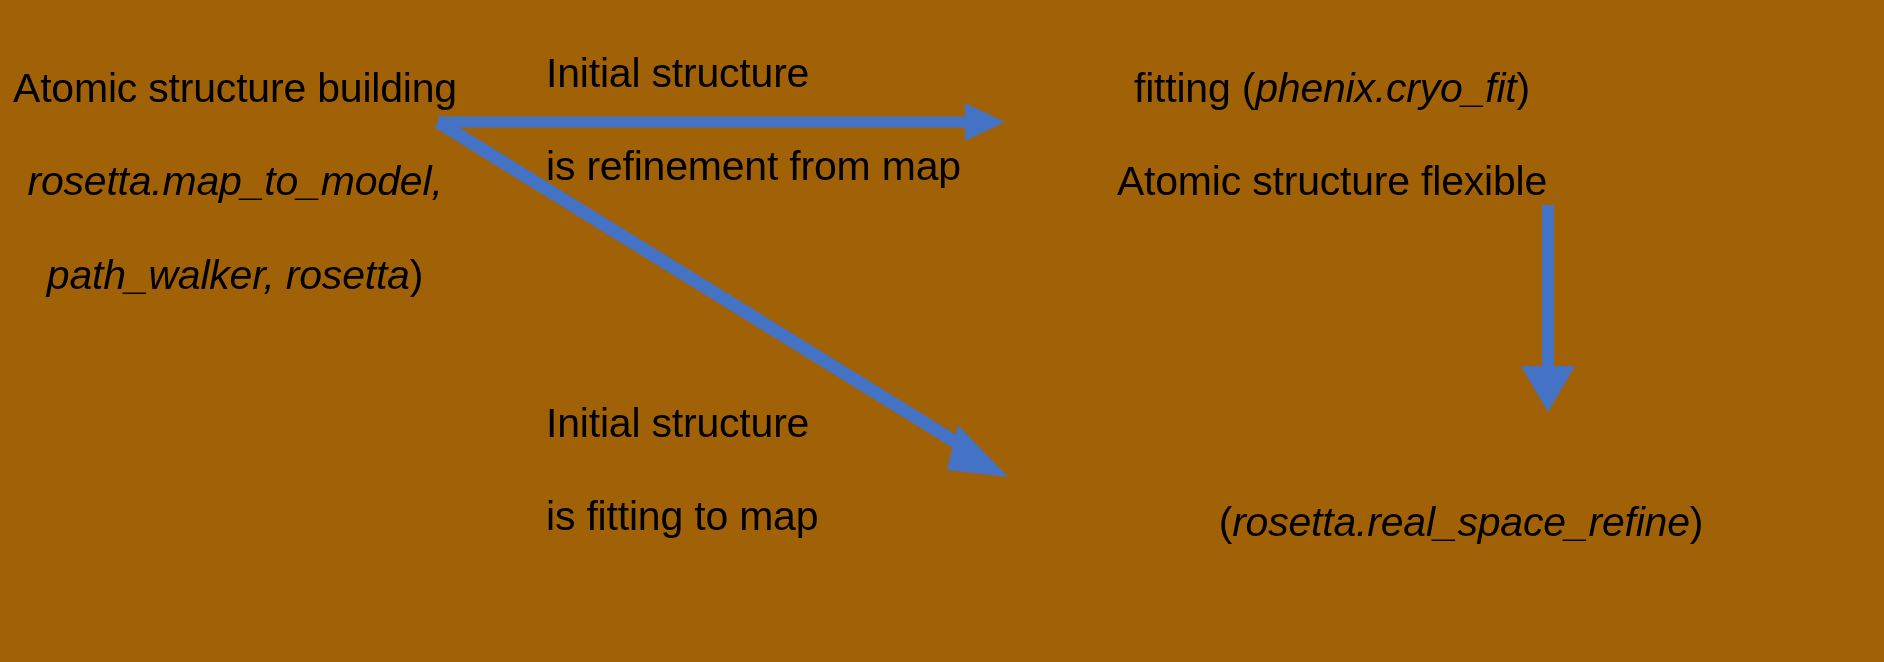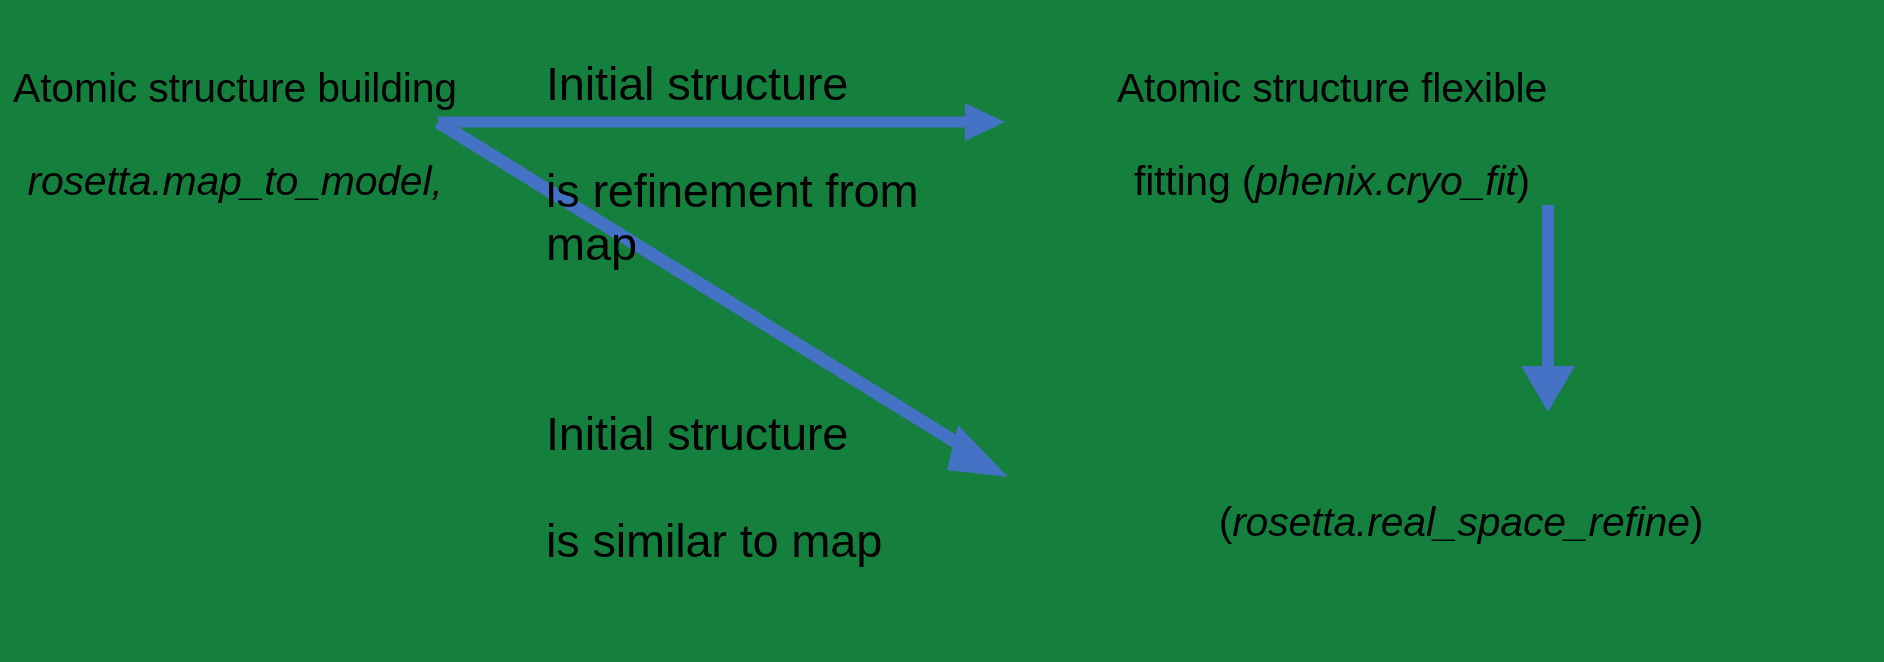--- a/index.html
+++ b/index.html
@@ -21,21 +21,21 @@
     position: absolute;
     line-height: 1.14;
     white-space: pre-line;
     letter-spacing: -0.2px;
   }
   .node {
     font-size: 41px;
     text-align: center;
   }
   .edge-label {
-    font-size: 47px;
+    font-size: 41px;
     text-align: left;
   }
   .italic { font-style: italic; }
 
   
   #node-building {
     left: 0px;
     top: 18px;
     width: 470px;
   }
@@ -71,21 +71,21 @@
     top: 0;
     width: 1884px;
     height: 662px;
     pointer-events: none;
   }
   .txt-line { display: block; }
 </style>
 </head>
 <body>
 
-<div id="canvas" style="background: #15803d; color: rgb(0, 0, 0);">
+<div id="canvas" style="background: #a16207; color: rgb(0, 0, 0);">
 
   <svg id="arrow-layer" viewBox="0 0 1884 662" width="1884" height="662" xmlns="http://www.w3.org/2000/svg">
 
     <g>
       <line x1="438" y1="122" x2="965" y2="122" stroke="#4472C4" stroke-width="11"></line>
       <polygon points="965,103 1005,122 965,141" fill="#4472C4"></polygon>
     </g>
 
     <g>
       <line x1="438" y1="122" x2="967" y2="449" stroke="#4472C4" stroke-width="13"></line>
@@ -94,34 +94,35 @@
 
     <g>
       <line x1="1548" y1="205" x2="1548" y2="368" stroke="#4472C4" stroke-width="12"></line>
       <polygon points="1521,366 1575,366 1548,412" fill="#4472C4"></polygon>
     </g>
   </svg>
 
   <div class="node" id="node-building">
     <span class="txt-line">Atomic structure building</span>
     <span class="txt-line italic">rosetta.map_to_model,</span>
+    <span class="txt-line"><span class="italic">path_walker, rosetta</span><span>)</span></span>
   </div>
 
   <div class="edge-label" id="label-different">
     <span class="txt-line">Initial structure</span>
     <span class="txt-line">is refinement from map</span>
   </div>
 
   <div class="edge-label" id="label-similar">
     <span class="txt-line">Initial structure</span>
-    <span class="txt-line">is similar to map</span>
+    <span class="txt-line">is fitting to map</span>
   </div>
 
   <div class="node" id="node-flexible-fitting">
+    <span class="txt-line"><span>fitting (</span><span class="italic">phenix.cryo_fit</span><span>)</span></span>
     <span class="txt-line">Atomic structure flexible</span>
-    <span class="txt-line"><span>fitting (</span><span class="italic">phenix.cryo_fit</span><span>)</span></span>
   </div>
 
   <div class="node" id="node-refinement">
     <span class="txt-line"><span>(</span><span class="italic">rosetta.real_space_refine</span><span>)</span></span>
   </div>
 
 </div>
 
 </body></html>

